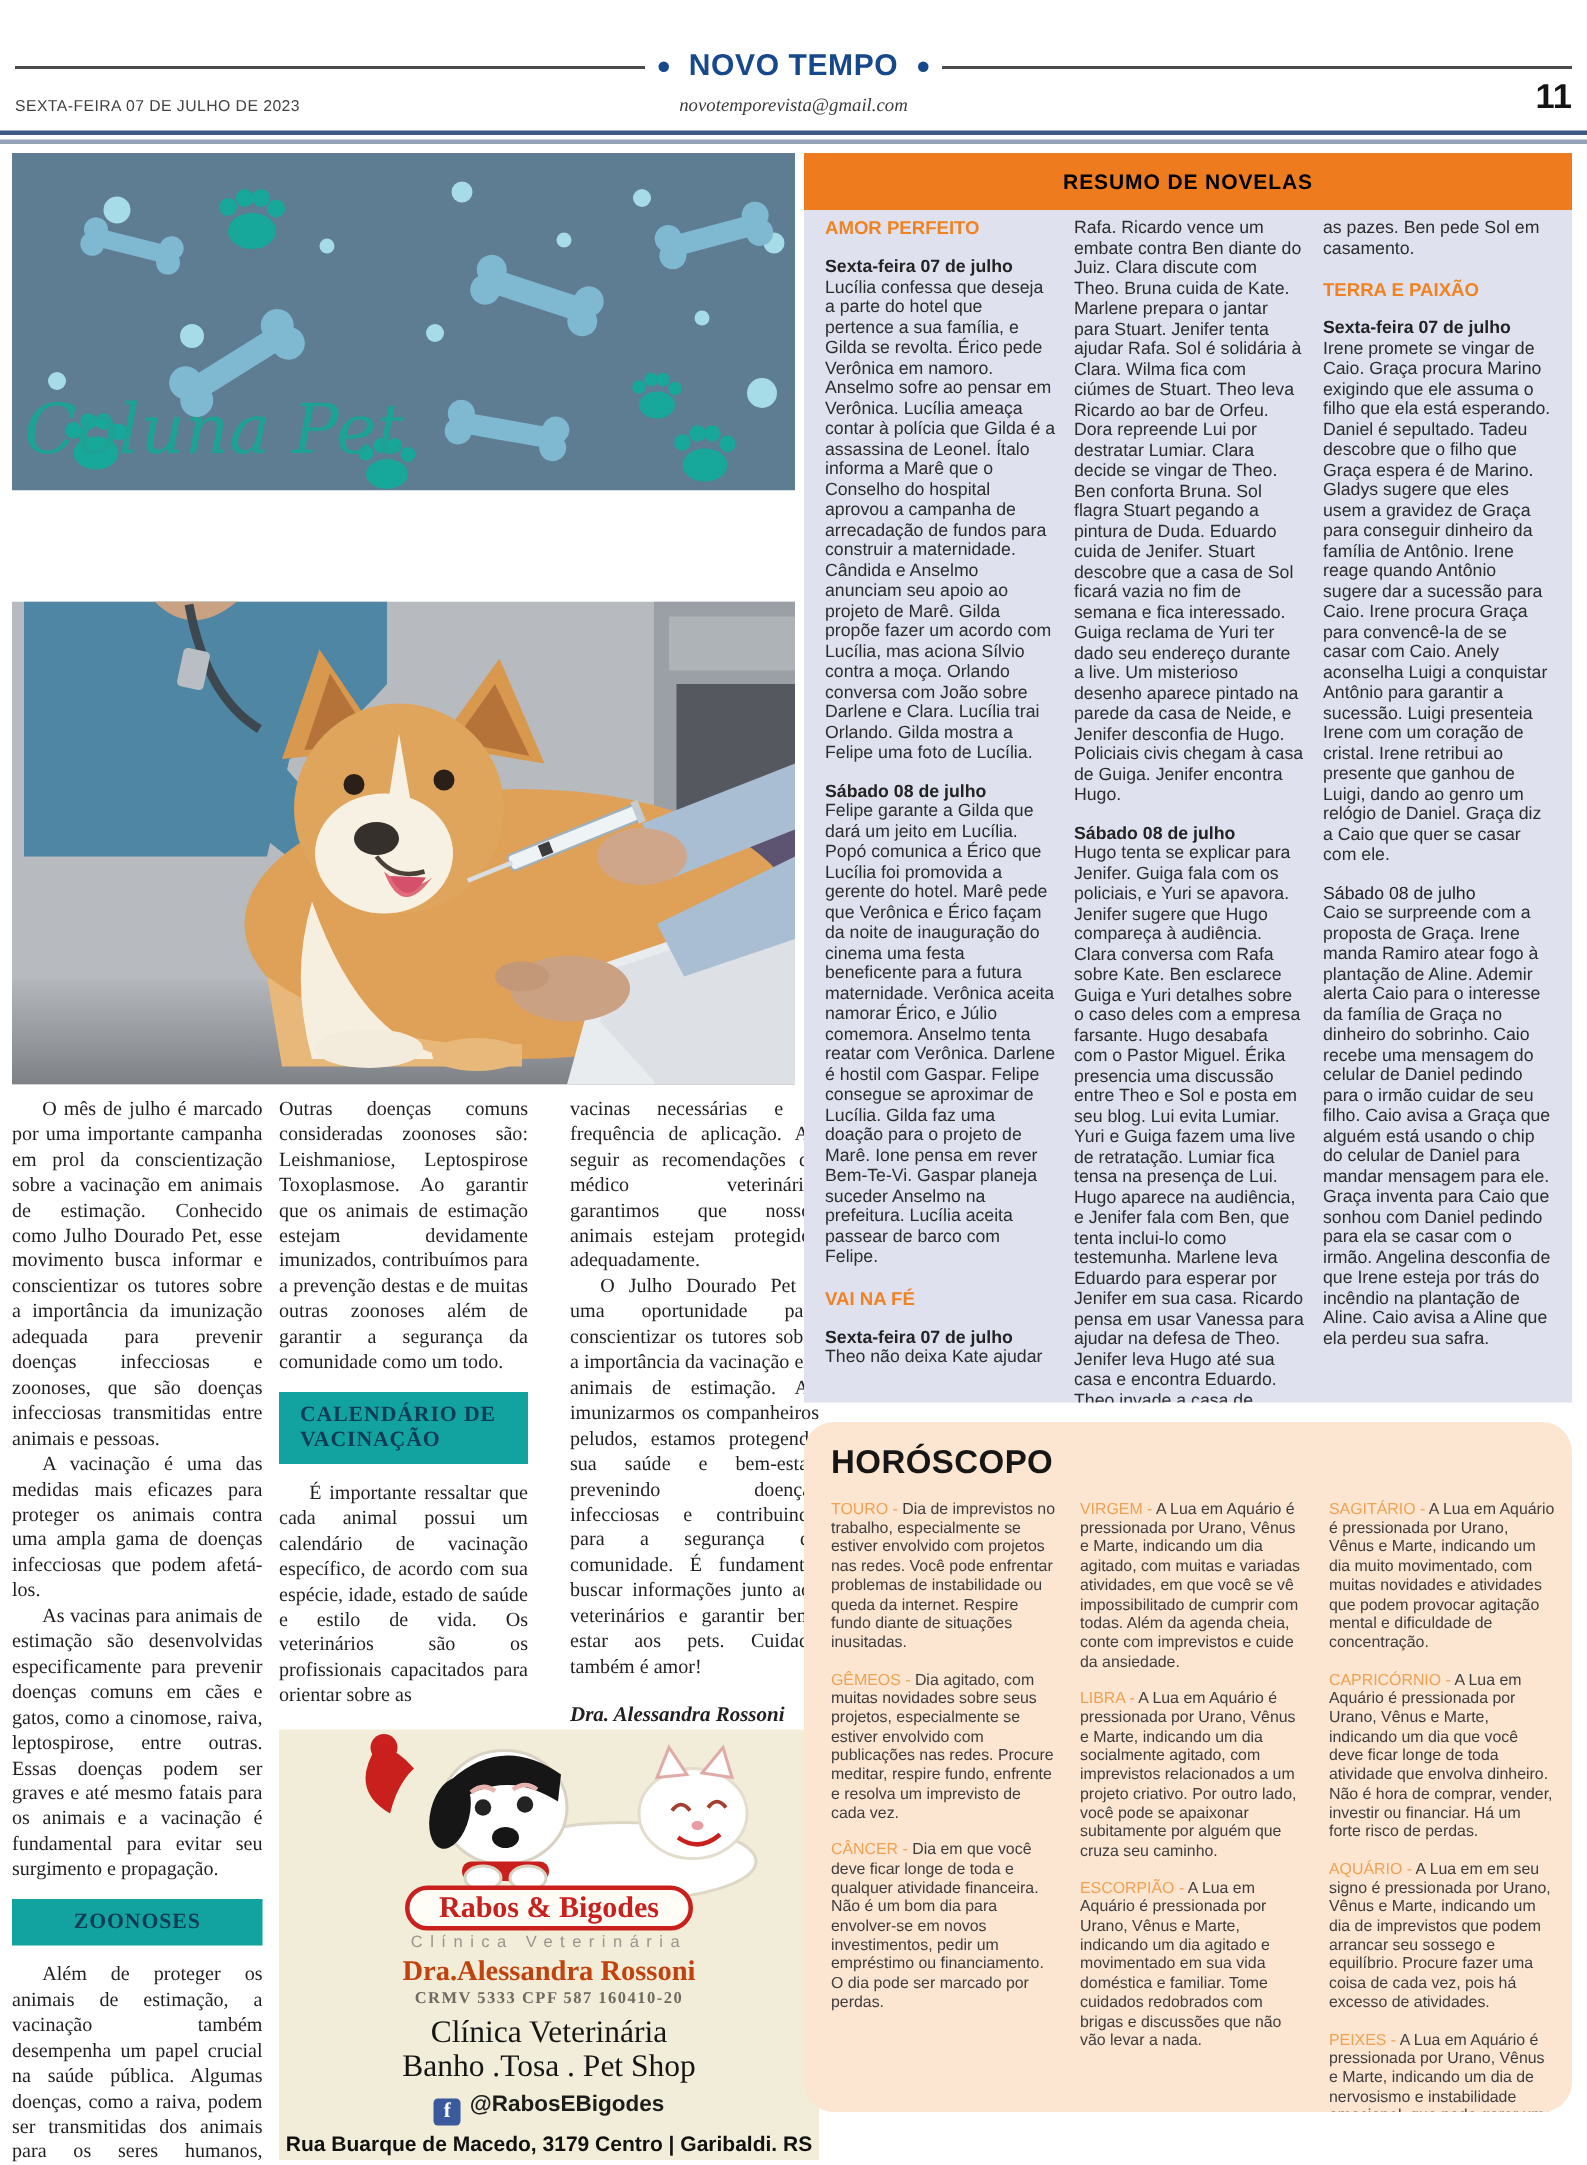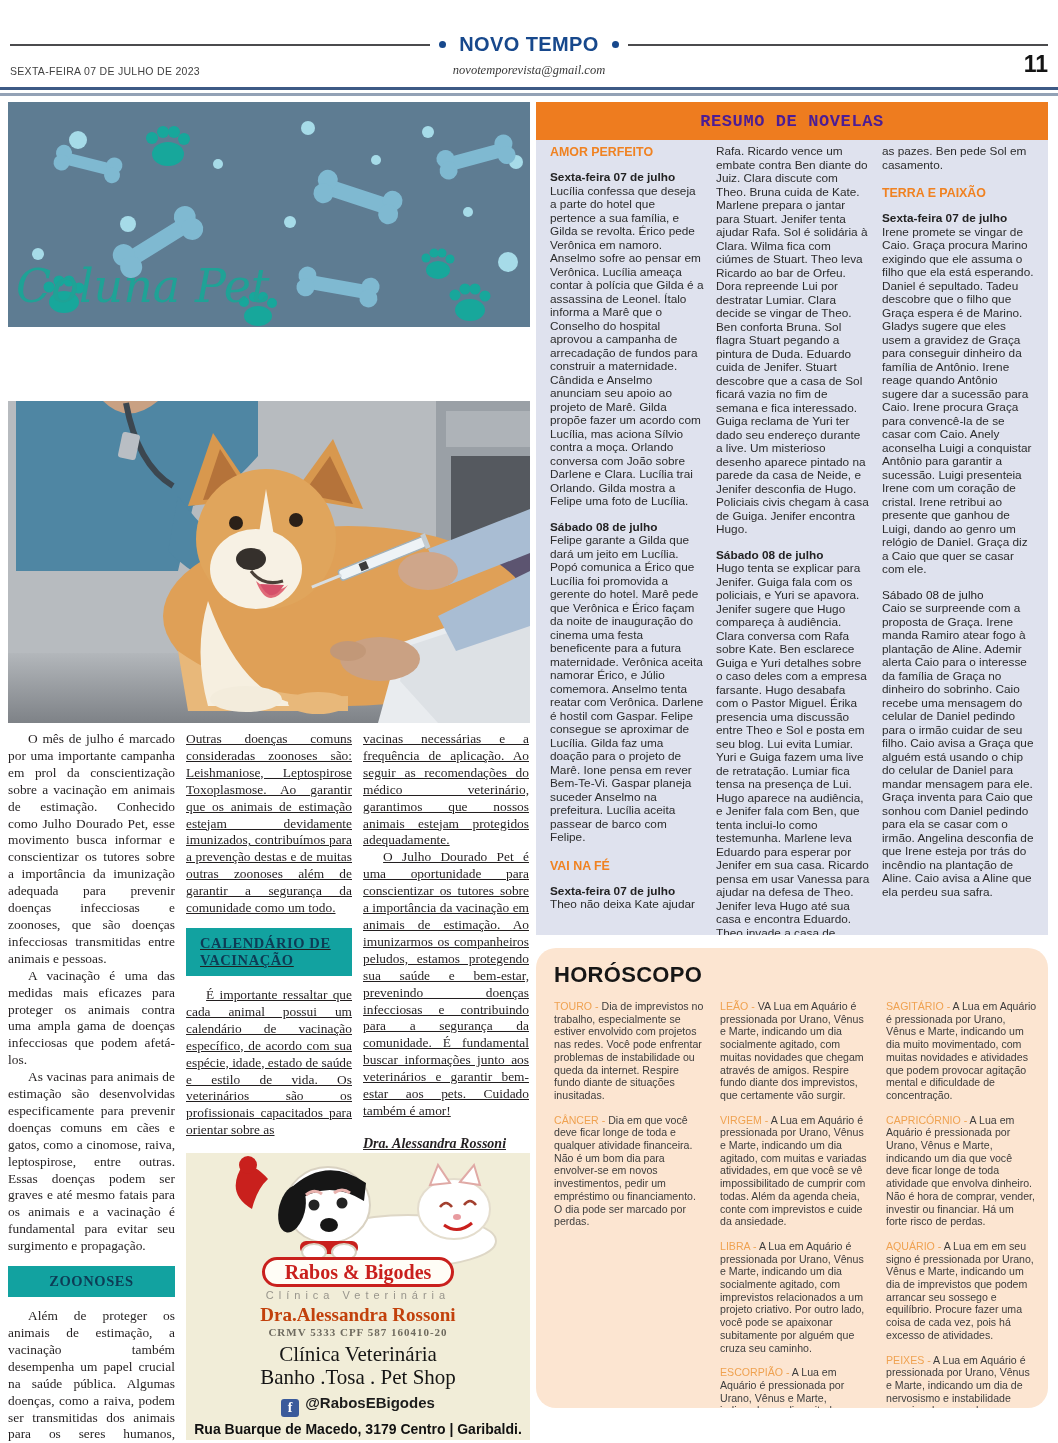--- a/index.html
+++ b/index.html
@@ -22,21 +22,21 @@
   .leftcol{width:522px;flex:none;}
   .rightcol{width:512px;flex:none;margin-left:6px;}
   
   .banner{margin-top:6px;width:522px;height:225px;display:block;}
   
   .photo{margin-top:74px;width:522px;height:322px;display:block;}
   
   .artrow{display:flex;gap:11px;margin-top:8px;}
   .acol{width:167px;flex:none;}
   .rightwrap{display:flex;flex-direction:column;flex:1;height:709px;}
-  .artrow2{display:flex;gap:11px;text-decoration:underline;}
+  .artrow2{display:flex;gap:28px;}
   .acol2{width:166px;flex:none;}
   .art p{margin:0;font-family:"Liberation Serif",serif;font-size:13.4px;line-height:16.9px;
          text-align:justify;color:#231f20;}
   .ind{text-indent:1.5em;}
   .tealhead{background:#12a2a0;color:#0d3c55;font-family:"Liberation Serif",serif;font-weight:700;
             font-size:14.5px;line-height:17px;letter-spacing:.6px;padding:7px 6px 7px 14px;margin:11px 0 11px;}
   .tealhead.center{text-align:center;padding-left:6px;}
   .byline{margin-top:16px !important;text-align:center;font-weight:700;font-style:italic;font-size:14px !important;}
   
   .ad{margin-top:auto;background:#f1edd8;height:296px;overflow:hidden;text-align:center;padding-top:0;}
@@ -49,21 +49,21 @@
   .adreg{color:#6e6a5f;font-family:"Liberation Serif",serif;font-weight:700;font-size:11px;letter-spacing:1px;}
   .adclin{font-family:"Liberation Serif",serif;font-size:21px;line-height:23px;color:#151515;margin-top:5px;}
   .adfb{margin-top:5px;font-weight:700;font-size:15px;color:#1c1c1c;}
   .fbicon{display:inline-flex;width:18px;height:18px;background:#3a5a9b;color:#fff;border-radius:3px;
           align-items:center;justify-content:center;font-family:"Liberation Serif",serif;font-weight:700;
           font-size:14px;margin-right:6px;vertical-align:-4px;}
   .adaddr{font-weight:700;font-size:14px;margin-top:4px;color:#111;}
   
   .novelas{margin-top:6px;background:#dfe2ee;height:833px;overflow:hidden;}
   .nbar{height:38px;background:#ee7c1f;display:flex;align-items:center;justify-content:center;}
-  .nbar h2{margin:0;color:#4c1d95;font-size:17px;font-weight:700;letter-spacing:.6px;font-family:Liberation Mono, monospace;}
+  .nbar h2{margin:0;color:#000000;font-size:14px;font-weight:700;letter-spacing:.6px;}
   .ncols{display:flex;gap:12px;padding:5px 8px 0 14px;}
   .ncol{width:154px;flex:none;}
   .ntitle{color:#f08221;font-weight:700;font-size:12.4px;line-height:14px;margin:0 0 12px;}
   .ntitle.mt{margin-top:14px;}
   .ndate{font-weight:700;font-size:11.8px;line-height:13.5px;margin:12px 0 0;color:#222;}
   .ndate.plain{font-weight:400;}
   .npara{font-size:11.8px;line-height:13.5px;color:#2c2c2c;margin:0;}
   
   .horo{margin-top:13px;background:#fce5d1;height:460px;overflow:hidden;padding:14px 8px 0 18px;box-sizing:border-box;border-radius:20px;}
   .horo h2{margin:0 0 12px;font-size:22px;font-weight:700;color:#161616;letter-spacing:.3px;}
@@ -355,24 +355,24 @@
             <p class="npara">Caio se surpreende com a proposta de Graça. Irene manda Ramiro atear fogo à plantação de Aline. Ademir alerta Caio para o interesse da família de Graça no dinheiro do sobrinho. Caio recebe uma mensagem do celular de Daniel pedindo para o irmão cuidar de seu filho. Caio avisa a Graça que alguém está usando o chip do celular de Daniel para mandar mensagem para ele. Graça inventa para Caio que sonhou com Daniel pedindo para ela se casar com o irmão. Angelina desconfia de que Irene esteja por trás do incêndio na plantação de Aline. Caio avisa a Aline que ela perdeu sua safra.</p>
           </div>
         </div>
       </div>
 
       <div class="horo">
         <h2>HORÓSCOPO</h2>
         <div class="hcols">
           <div class="hcol">
             <p class="sign"><span class="slabel">TOURO - </span><span>Dia de imprevistos no trabalho, especialmente se estiver envolvido com projetos nas redes. Você pode enfrentar problemas de instabilidade ou queda da internet. Respire fundo diante de situações inusitadas.</span></p>
+            <p class="sign"><span class="slabel">GÊMEOS - </span><span>Dia agitado, com muitas novidades sobre seus projetos, especialmente se estiver envolvido com publicações nas redes. Procure meditar, respire fundo, enfrente e resolva um imprevisto de cada vez.</span></p>
             <p class="sign"><span class="slabel">CÂNCER - </span><span>Dia em que você deve ficar longe de toda e qualquer atividade financeira. Não é um bom dia para envolver-se em novos investimentos, pedir um empréstimo ou financiamento. O dia pode ser marcado por perdas.</span></p>
           </div>
           <div class="hcol">
-            <p class="sign"><span class="slabel">LEÃO - </span><span>VA Lua em Aquário é pressionada por Urano, Vênus e Marte, indicando um dia socialmente agitado, com muitas novidades que chegam através de amigos. Respire fundo diante dos imprevistos, que certamente vão surgir.</span></p>
             <p class="sign"><span class="slabel">VIRGEM - </span><span>A Lua em Aquário é pressionada por Urano, Vênus e Marte, indicando um dia agitado, com muitas e variadas atividades, em que você se vê impossibilitado de cumprir com todas. Além da agenda cheia, conte com imprevistos e cuide da ansiedade.</span></p>
             <p class="sign"><span class="slabel">LIBRA - </span><span>A Lua em Aquário é pressionada por Urano, Vênus e Marte, indicando um dia socialmente agitado, com imprevistos relacionados a um projeto criativo. Por outro lado, você pode se apaixonar subitamente por alguém que cruza seu caminho.</span></p>
             <p class="sign"><span class="slabel">ESCORPIÃO - </span><span>A Lua em Aquário é pressionada por Urano, Vênus e Marte, indicando um dia agitado e movimentado em sua vida doméstica e familiar. Tome cuidados redobrados com brigas e discussões que não vão levar a nada.</span></p>
           </div>
           <div class="hcol">
             <p class="sign"><span class="slabel">SAGITÁRIO - </span><span>A Lua em Aquário é pressionada por Urano, Vênus e Marte, indicando um dia muito movimentado, com muitas novidades e atividades que podem provocar agitação mental e dificuldade de concentração.</span></p>
             <p class="sign"><span class="slabel">CAPRICÓRNIO - </span><span>A Lua em Aquário é pressionada por Urano, Vênus e Marte, indicando um dia que você deve ficar longe de toda atividade que envolva dinheiro. Não é hora de comprar, vender, investir ou financiar. Há um forte risco de perdas.</span></p>
             <p class="sign"><span class="slabel">AQUÁRIO - </span><span>A Lua em em seu signo é pressionada por Urano, Vênus e Marte, indicando um dia de imprevistos que podem arrancar seu sossego e equilíbrio. Procure fazer uma coisa de cada vez, pois há excesso de atividades.</span></p>
             <p class="sign"><span class="slabel">PEIXES - </span><span>A Lua em Aquário é pressionada por Urano, Vênus e Marte, indicando um dia de nervosismo e instabilidade emocional, que pode gerar uma forte ansiedade. Portanto, se puder, tire este dia para cuidar de si mesmo.</span></p>
           </div>

